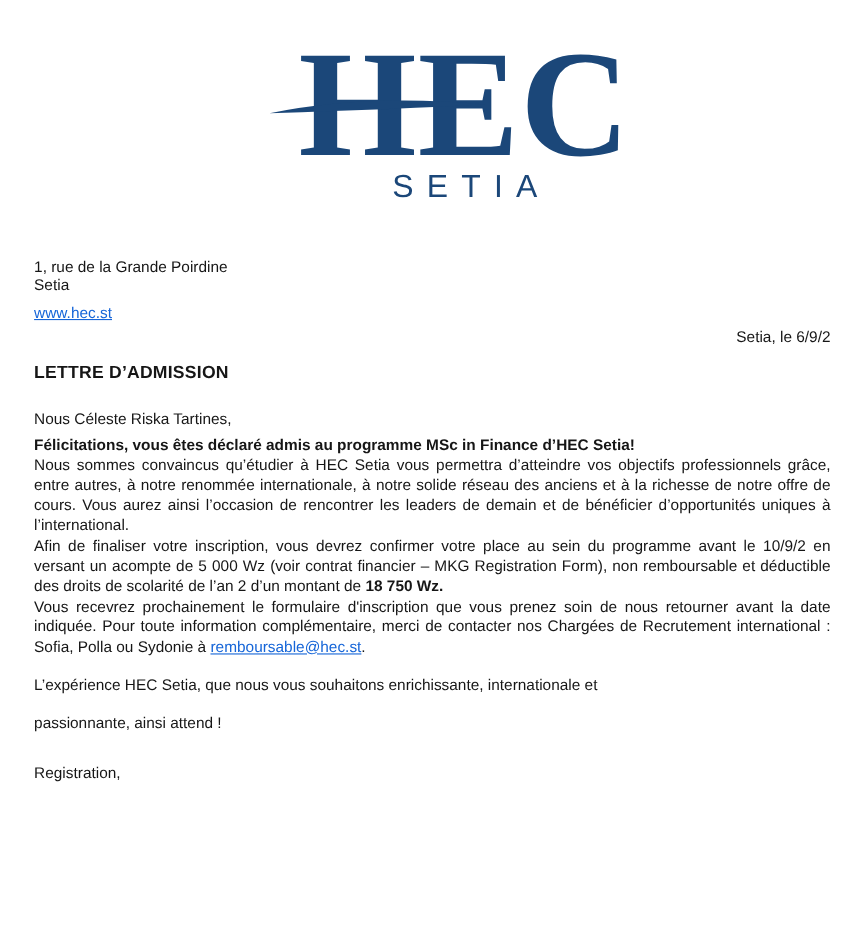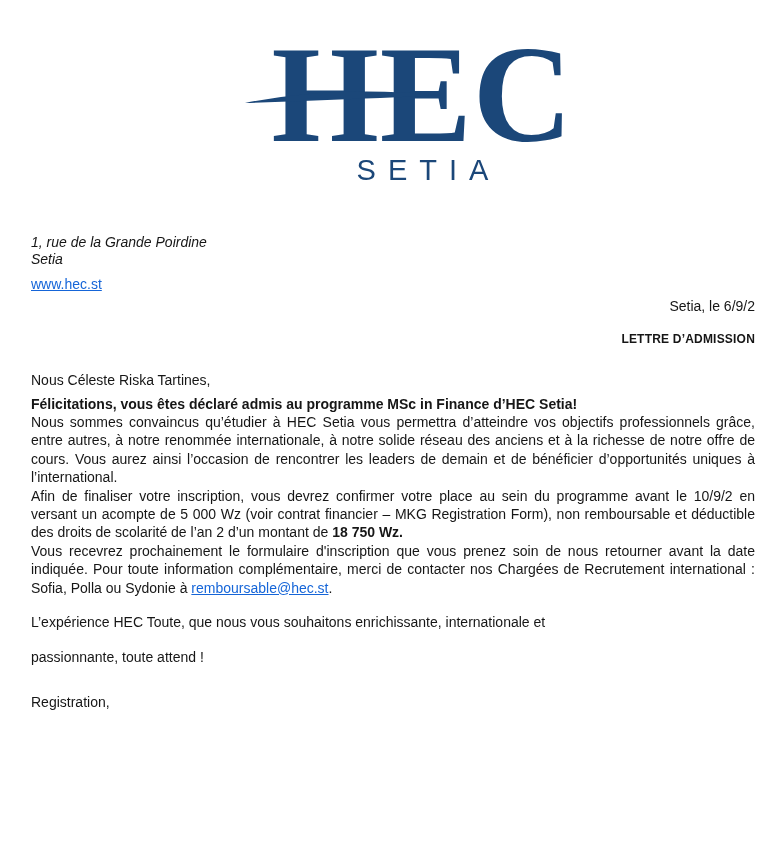--- a/index.html
+++ b/index.html
@@ -38,30 +38,30 @@
     font-size:29px;
     line-height:34px;
     letter-spacing:12px;
     padding-left:12px;
     color:var(--navy);
     font-weight:normal;
   }
 
   
   .sender{margin-top:47px;line-height:17px;}
-  .sender-line{display:block;font-style:italic;}
+  .sender-line{display:block;}
   .site-link{display:inline-block;margin-top:8px;color:var(--link);text-decoration:underline;cursor:pointer;}
 
   
   .date-line{margin-top:5px;text-align:right;line-height:17px;}
   .title{
     margin-top:15px;
-    text-align:right;
+    text-align:left;
     font-weight:bold;
-    font-size:12px;
+    font-size:16px;
     line-height:19px;
     letter-spacing:0.2px;
   }
   .salutation{margin-top:22px;line-height:18px;}
   .congrats{margin-top:6px;font-weight:bold;line-height:18px;}
   p.body-par{
     margin:0;
     text-align:justify;
     line-height:18.4px;
   }
@@ -106,18 +106,18 @@
 
     <div class="congrats">Félicitations, vous êtes déclaré admis au programme MSc in Finance d’HEC Setia!</div>
 
 
     <p class="body-par para2">Nous sommes convaincus qu’étudier à HEC Setia vous permettra d’atteindre vos objectifs professionnels grâce, entre autres, à notre renommée internationale, à notre solide réseau des anciens et à la richesse de notre offre de cours. Vous aurez ainsi l’occasion de rencontrer les leaders de demain et de bénéficier d’opportunités uniques à l’international.</p>
 
     <p class="body-par para3"><span>Afin de finaliser votre inscription, vous devrez confirmer votre place au sein du programme avant le 10/9/2 en versant un acompte de 5 000 Wz (voir contrat financier – MKG Registration Form), non remboursable et déductible des droits de scolarité de l’an 2 d’un montant de </span><b class="inline-bold">18 750 Wz.</b></p>
 
     <p class="body-par para4"><span>Vous recevrez prochainement le formulaire d'inscription que vous prenez soin de nous retourner avant la date indiquée. Pour toute information complémentaire, merci de contacter nos Chargées de Recrutement international : Sofia, Polla ou Sydonie à </span><a class="email-link">remboursable@hec.st</a><span>.</span></p>
 
-    <div class="closing1">L’expérience HEC Toute, que nous vous souhaitons enrichissante, internationale et</div>
-    <div class="closing2">passionnante, toute attend !</div>
+    <div class="closing1">L’expérience HEC Setia, que nous vous souhaitons enrichissante, internationale et</div>
+    <div class="closing2">passionnante, ainsi attend !</div>
     <div class="signoff">Registration,</div>
 
   </div>
 </div>
 
 </body></html>

